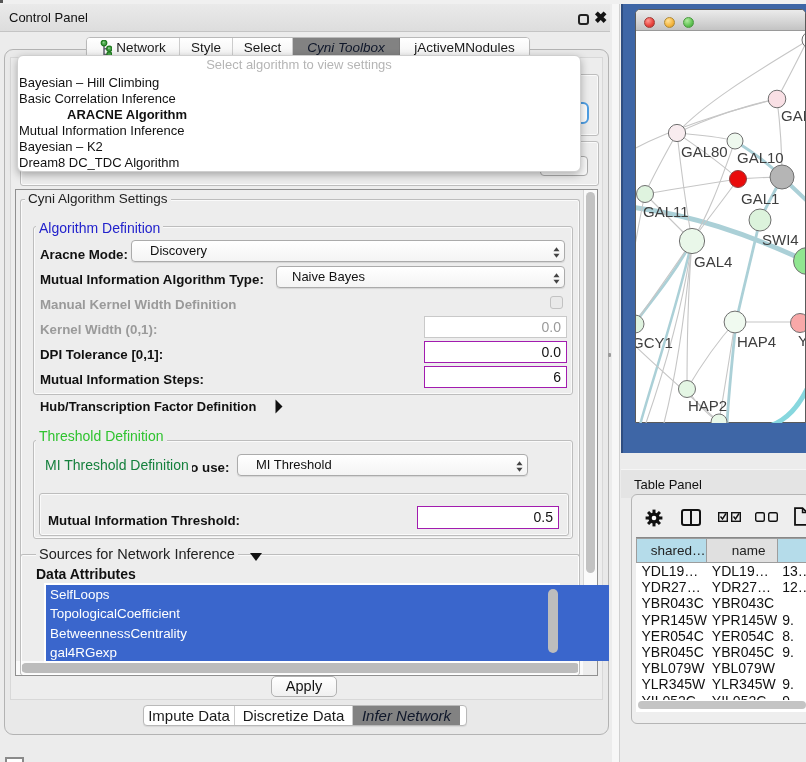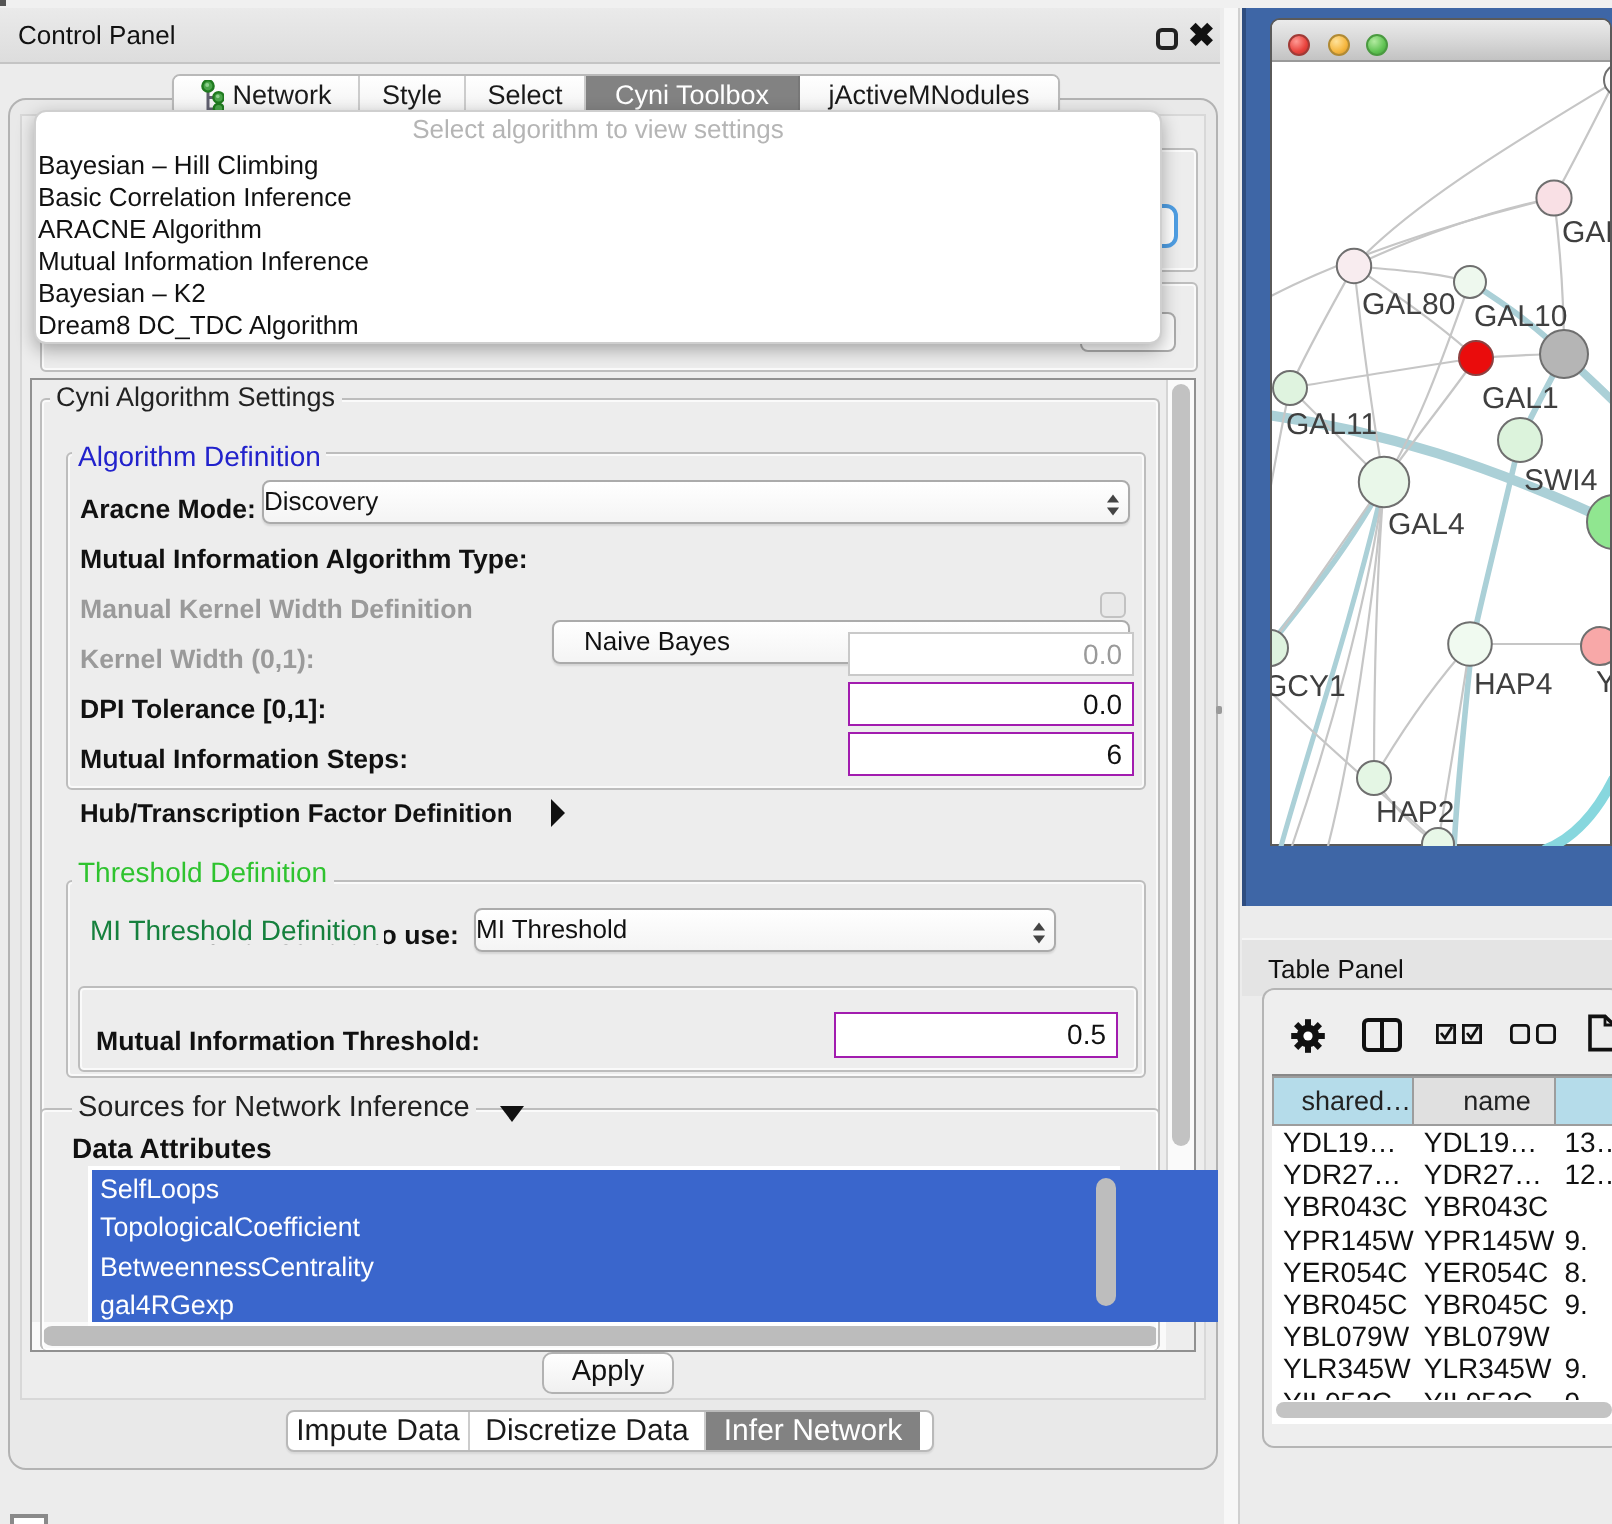--- a/index.html
+++ b/index.html
@@ -16,21 +16,21 @@
   
   #outerpanel { left:4px; top:49px; width:605px; height:686px;
     background:#e9e9e9; border:1px solid #b3b3b3; border-radius:9px; }
 
   
   .seg { display:flex; border:1px solid #b9b9b9; border-radius:4px; background:#fff;
     box-shadow:0 1px 1px rgba(0,0,0,0.08); overflow:hidden; }
   .seg .it { font-size:13.5px; color:#1a1a1a; text-align:center;
     border-right:1px solid #cccccc; display:flex; align-items:center; justify-content:center; }
   .seg .it:last-child { border-right:none; }
-  .seg .sel { background:#828282; color:#ffffff; border-right-color:#787878; }
+  .seg .sel { background:#828282; color:#0f172a; border-right-color:#787878;font-style:italic; }
   #toptabs { left:86px; top:37px; width:444px; height:21px; }
   #toptabs .it { background:linear-gradient(#ffffff,#f2f2f2); }
   #toptabs .sel { background:#828282; }
 
   
   #innerpanel { left:10px; top:57px; width:593px; height:643px; background:#ededed; border:1px solid #d8d8d8; }
 
   
   .grp { border:1px solid #bdbdbd; border-radius:3px; box-shadow:inset 0 0 0 1px rgba(255,255,255,0.7); }
   .grplabel { position:absolute; background:#ededed; padding:0 3px; font-size:14px; color:#222; line-height:14px; }
@@ -38,21 +38,21 @@
   
   #viewport { left:15px; top:189px; width:583px; height:487px; border:1px solid #909090; background:#ededed; }
   #vtrack { left:583px; top:190px; width:14px; height:470px; background:#fafafa; border-left:1px solid #d5d5d5; }
   #vthumb { left:585.5px; top:192px; width:9px; height:381px; background:#c2c2c2; border-radius:5px; }
   #htrack { left:16px; top:661px; width:567px; height:14px; background:#fafafa; }
   #hthumb { left:21px; top:663px; width:559px; height:10px; background:#bcbcbc; border-radius:5px; }
 
   .blab { font-size:13.3px; font-weight:bold; color:#111; }
   .gray { color:#9a9a9a; }
   .combo { background:linear-gradient(#ffffff,#f4f4f4); border:1px solid #ababab; border-radius:4px; height:22px;
-    font-size:13px; color:#111; line-height:20px; padding-left:0;
+    font-size:13px; color:#111; line-height:20px; padding-left:18px;
     box-shadow:0 1px 1px rgba(0,0,0,0.1); }
   .updown { position:absolute; right:3px; top:4.5px; width:9px; height:13px; }
   .field { background:#fff; border:1px solid #a21caf; font-size:14px; color:#111;
     text-align:right; padding-right:5px; line-height:20px; }
   .fielddis { border-color:#c9c9c9; color:#9a9a9a; }
 
   
   #popup { left:17px; top:55px; width:564px; height:117px; background:#fff;
     border:1px solid #cfcfcf; border-radius:6px;
     box-shadow:0 3px 9px rgba(0,0,0,0.3); font-size:13px; color:#111; }
@@ -123,21 +123,21 @@
 
 <div class="abs blab" style="left:40px;top:247px;">Aracne Mode:</div>
 <div class="abs combo" style="left:131px;top:240px;width:434px;">Discovery
   <svg class="updown" viewBox="0 0 9 15">
       <path d="M1 6 L4.5 1.5 L8 6 Z" fill="#444"></path>
       <path d="M1 9 L4.5 13.5 L8 9 Z" fill="#444"></path>
     </svg>
 </div>
 
 <div class="abs blab" style="left:40px;top:272px;">Mutual Information Algorithm Type:</div>
-<div class="abs combo" style="left:276px;top:266px;width:289px;padding-left:15px;margin-top:44px;">Naive Bayes
+<div class="abs combo" style="left:276px;top:266px;width:289px;padding-left:15px;">Naive Bayes
   <svg class="updown" viewBox="0 0 9 15">
       <path d="M1 6 L4.5 1.5 L8 6 Z" fill="#444"></path>
       <path d="M1 9 L4.5 13.5 L8 9 Z" fill="#444"></path>
     </svg>
 </div>
 
 <div class="abs blab gray" style="left:40px;top:297px;">Manual Kernel Width Definition</div>
 <div class="abs" style="left:550px;top:296px;width:13px;height:13px;background:#e9e9e9;border:1px solid #c2c2c2;border-radius:3px;"></div>
 
 <div class="abs blab gray" style="left:40px;top:322px;">Kernel Width (0,1):</div>
@@ -208,21 +208,21 @@
   <div class="it" style="width:53px;">Style</div>
   <div class="it" style="width:60px;">Select</div>
   <div class="it sel" style="width:107px;">Cyni Toolbox</div>
   <div class="it" style="width:129px;">jActiveMNodules</div>
 </div>
 
 <div class="abs" id="popup">
   <div class="hd">Select algorithm to view settings</div>
   <div class="li">Bayesian – Hill Climbing</div>
   <div class="li">Basic Correlation Inference</div>
-  <div class="li" style="font-weight:normal;">ARACNE Algorithm</div>
+  <div class="li" style="font-weight:bold;margin-left:48px;">ARACNE Algorithm</div>
   <div class="li">Mutual Information Inference</div>
   <div class="li">Bayesian – K2</div>
   <div class="li">Dream8 DC_TDC Algorithm</div>
 </div>
 
 <div class="abs" style="left:612px;top:4px;width:8px;height:758px;background:#f7f7f7;border-right:1px solid #d0d0d0;"></div>
 <div class="abs" id="netbg"></div>
 <div class="abs" id="macwin">
   <div class="abs" id="mactitle"></div>
   <div class="light" style="left:8px;background:radial-gradient(circle at 35% 30%, #ff9a94, #e8423c 60%, #b2322d); border:0.5px solid #a03a36;"></div>

